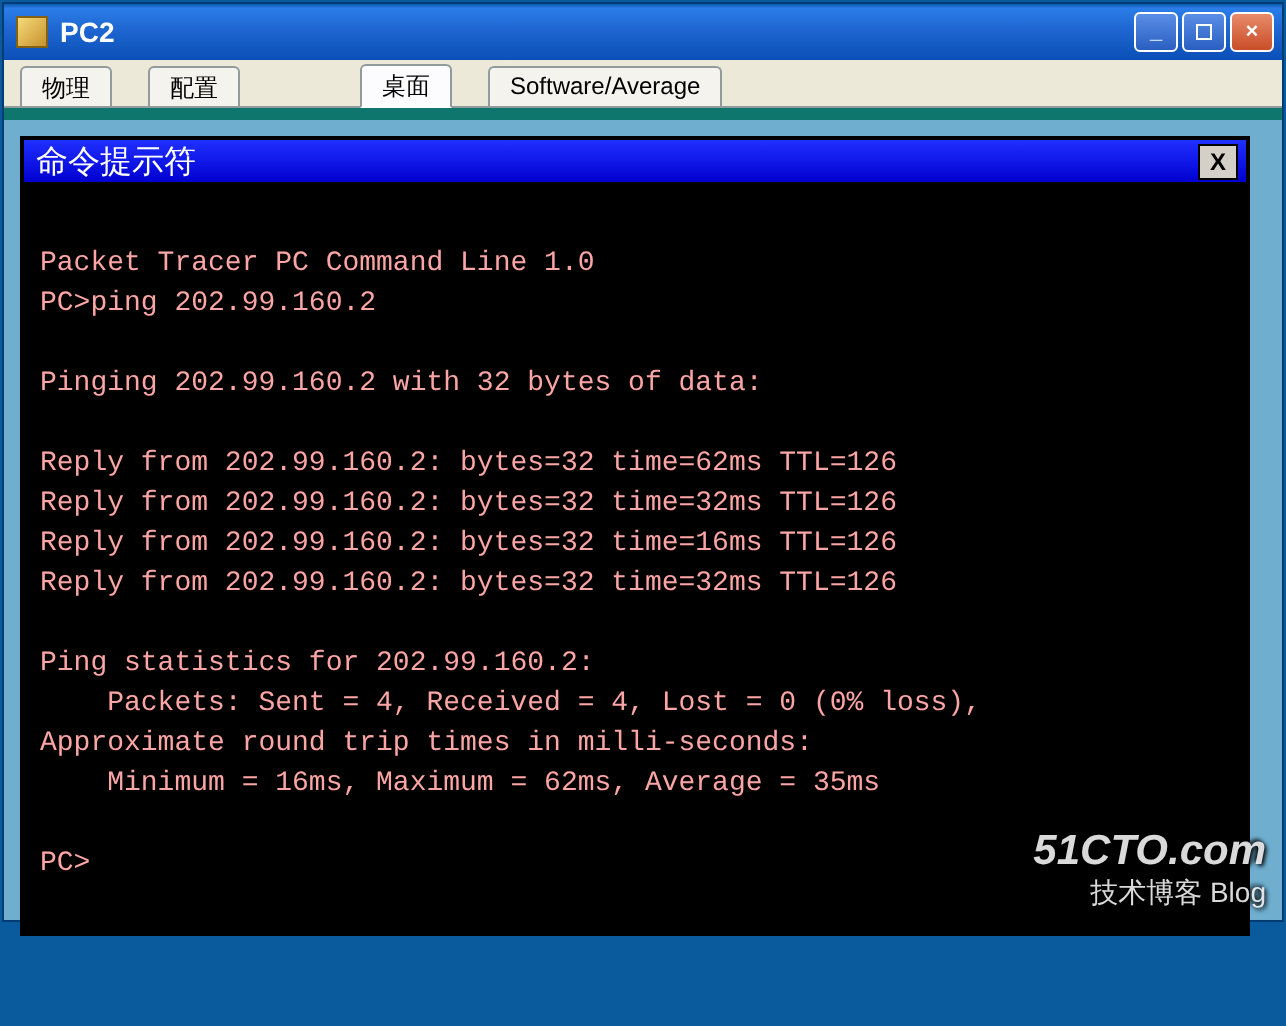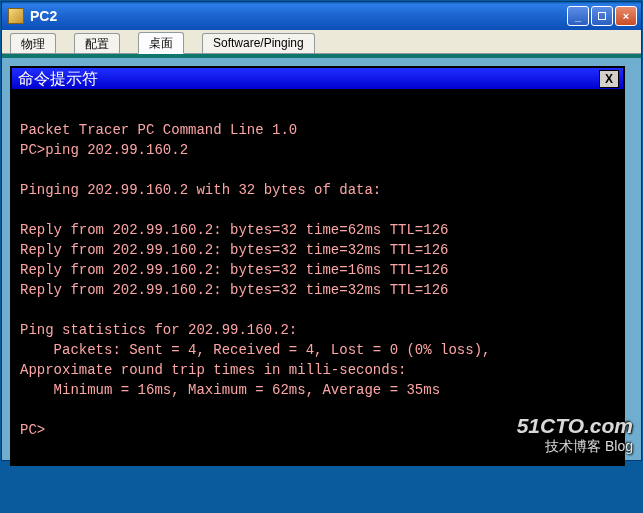--- a/index.html
+++ b/index.html
@@ -80,28 +80,29 @@
     font-size: 12px;
     cursor: pointer;
     position: relative;
   }
   .tab.active {
     background: #fcfcfe;
     height: 22px;
     z-index: 2;
     margin-bottom:-1px;
     border-bottom: 1px solid #fcfcfe;
+    margin-left: 42px;
   }
 
   
   .client-area {
     position: absolute;
     top: 52px; left: 0; right:0; bottom:0;
     background: #6faecf; 
-    border-top: 4px solid #0f766e;
+    border-top: 6px solid #0f766e;
     padding:6px;
   }
   .bg-tile {
     position:absolute;
     top:12px; height:60px; width:95px;
     border:2px solid #0a5a9e;
     border-radius:3px;
     background:linear-gradient(180deg,#d7e8f4,#9fc6de);
   }
 
@@ -181,21 +182,21 @@
       </span>
     <span class="win-btn close">
         <span>×</span>
       </span>
   </div>
 
   <div class="tabstrip">
     <div class="tab"><span>物理</span></div>
     <div class="tab"><span>配置</span></div>
     <div class="tab active"><span>桌面</span></div>
-    <div class="tab"><span>Software/Pinging</span></div>
+    <div class="tab"><span>Software/Average</span></div>
   </div>
 
   <div class="client-area">
     <div class="bg-tile" style="left:20px"></div>
     <div class="bg-tile" style="left:140px"></div>
     <div class="bg-tile" style="left:260px"></div>
     <div class="bg-tile" style="left:380px"></div>
     <div class="bg-tile" style="left:500px"></div>
 
     <div class="term-window">

